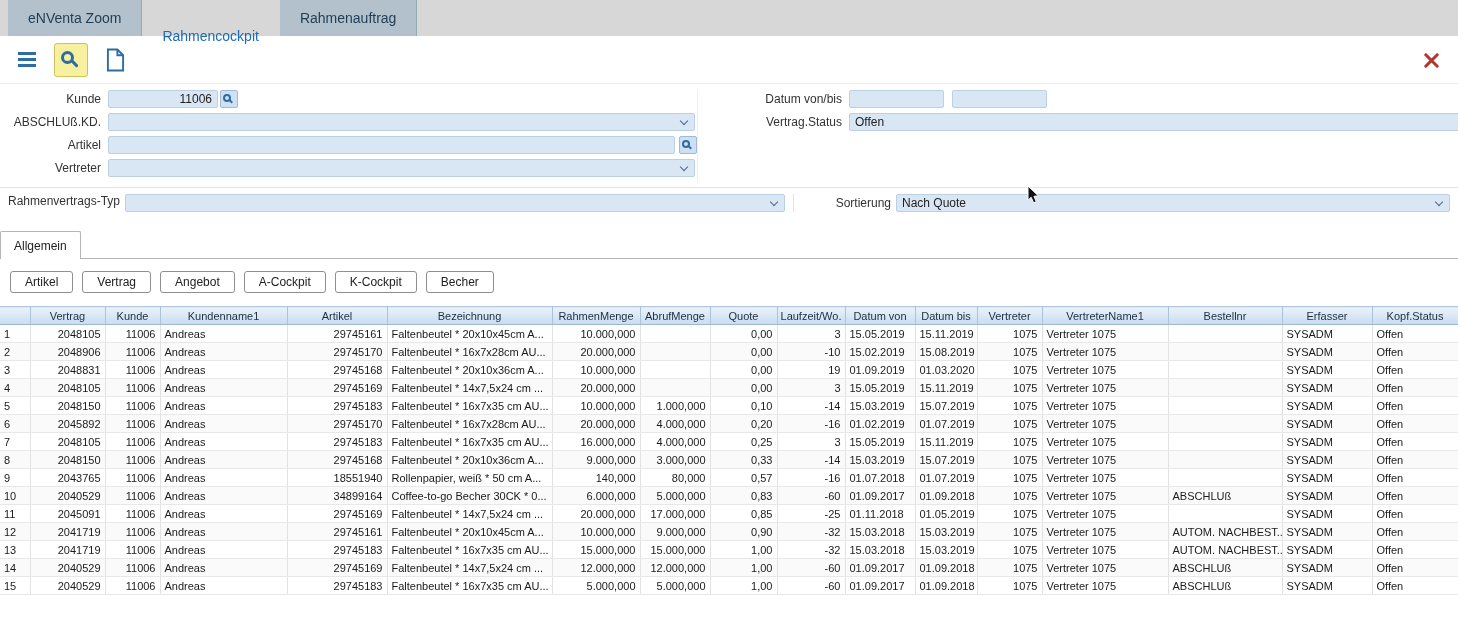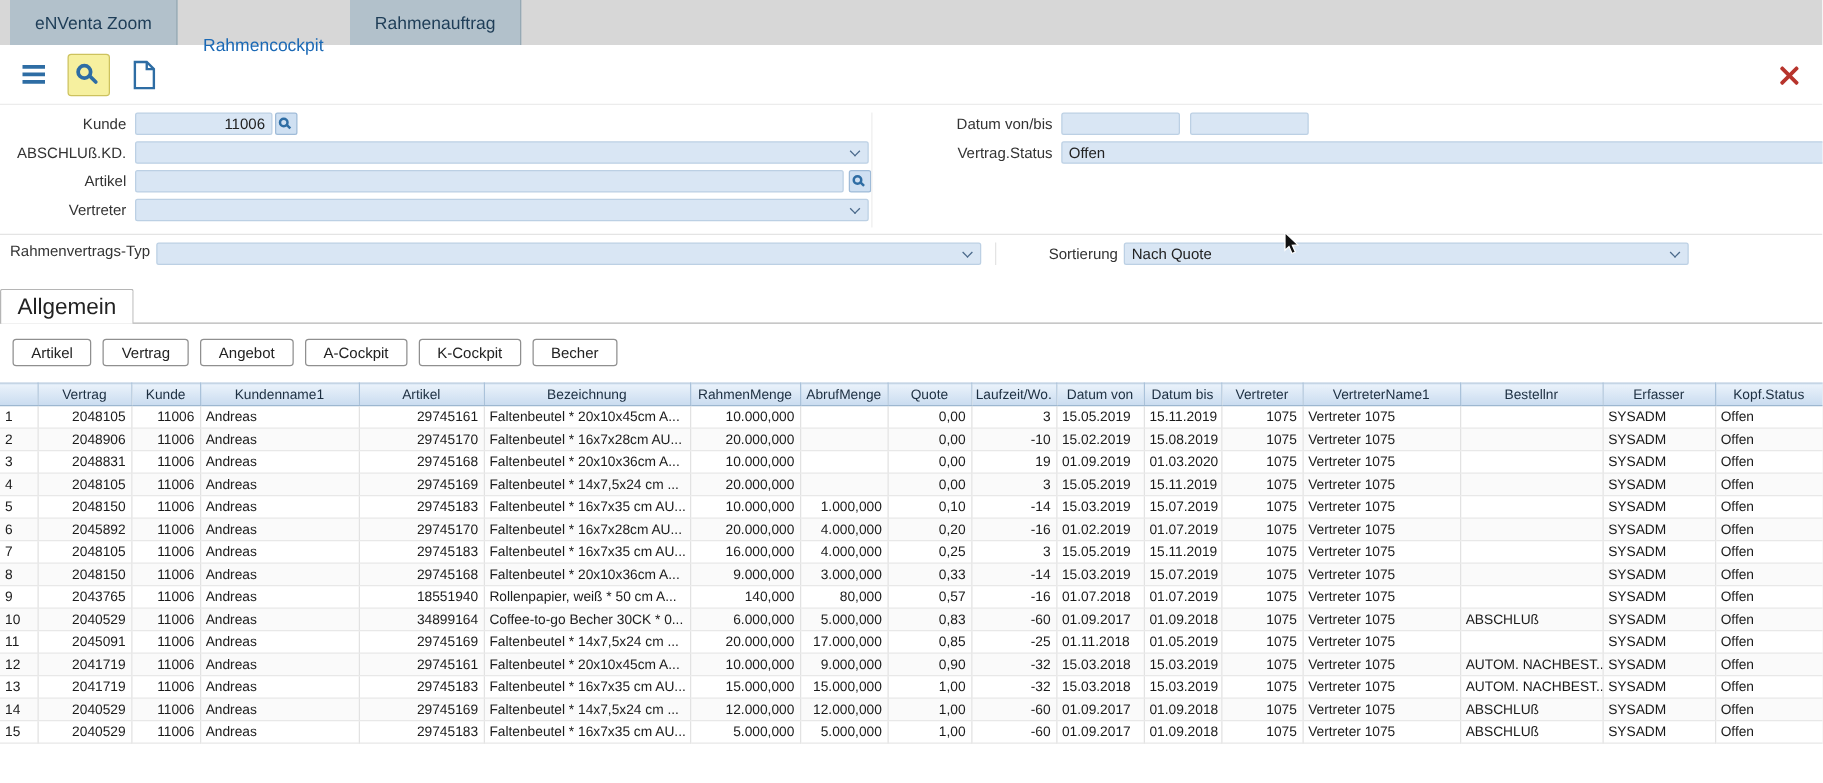--- a/index.html
+++ b/index.html
@@ -51,38 +51,38 @@
   .w-quote { width:150px; }
 
   .combo { height:18px; background:#d9e6f4; border:1px solid #bcd0e4; border-radius:2px; display:flex;
            align-items:center; justify-content:space-between; padding:0 7px 0 5px; font-size:12px; color:#222; cursor:pointer; }
   .combo-val { overflow:hidden; white-space:nowrap; }
   .chev { width:6px; height:6px; border-right:1.5px solid #49688a; border-bottom:1.5px solid #49688a;
           transform:rotate(45deg); margin-top:-3px; flex:0 0 auto; }
   .w-long { width:587px; }
   .w-status { width:640px; }
   .w-typ { width:660px; }
-  .w-sort { width:452px; }
+  .w-sort { width:554px; }
 
   .lookup-btn { width:18px; height:18px; margin-left:2px; background:#cfe0f2; border:1px solid #9fbbd8;
                 border-radius:2px; display:flex; align-items:center; justify-content:center; cursor:pointer; padding:0; }
   .lookup-btn .mag { position:relative; width:8px; height:8px; border:2px solid #2e6da4; border-radius:50%;
                      display:block; margin:-2px 2px 0 -2px; }
   .lookup-btn .mag::after { content:""; position:absolute; width:5px; height:2px; background:#2e6da4;
                             right:-4px; bottom:-2px; transform:rotate(45deg); }
   .lb2 { margin-left:4px; }
 
   .fband2 { display:flex; align-items:center; border-top:1px solid #e4e4e4; padding:6px 8px; background:#fff; }
   .flabel2 { font-size:12px; color:#333; padding-right:5px; white-space:nowrap; }
   .f2left { display:flex; align-items:flex-start; width:788px; }
   .f2right { display:flex; align-items:center; flex:1; border-left:1px solid #e4e4e4; padding-left:42px; }
 
   
   .ptab-strip { height:40px; display:flex; align-items:flex-end; background:#fff; }
-  .ptab { height:28px; display:flex; align-items:center; padding:0 13px; font-size:18px; color:#222; background:#fff;
+  .ptab { height:28px; display:flex; align-items:center; padding:0 13px; font-size:12px; color:#222; background:#fff;
           border:1px solid #b5b5b5; border-bottom:none; border-radius:2px 2px 0 0; margin-bottom:-1px; position:relative; z-index:2; cursor:pointer; }
 
   .content { border-top:1px solid #b5b5b5; height:344px; background:#fff; position:relative; }
   .btnrow { display:flex; gap:9px; padding:12px 10px 0; }
   .abtn { height:22px; padding:0 14px; font:12px "Liberation Sans", sans-serif; background:#fff;
           border:1px solid #8f8f8f; border-radius:3px; color:#222; cursor:pointer; white-space:nowrap; }
 
   
   .grid-wrap { margin-top:13px; }
   table { border-collapse:collapse; table-layout:fixed; width:100%; font-size:11px; }

